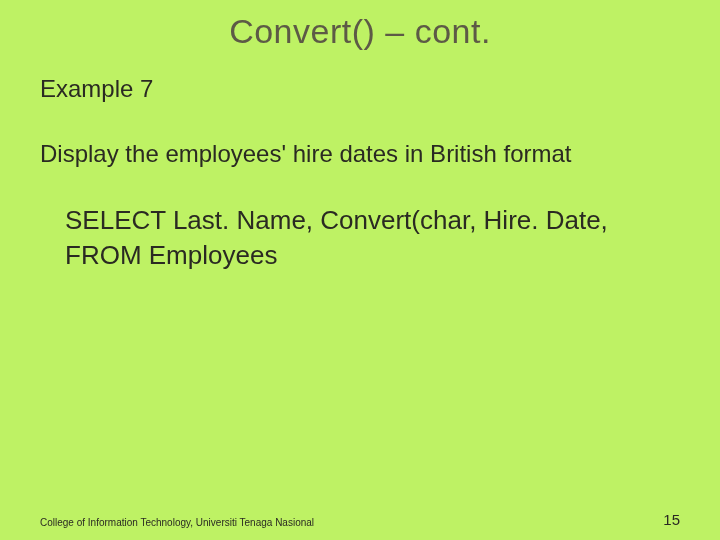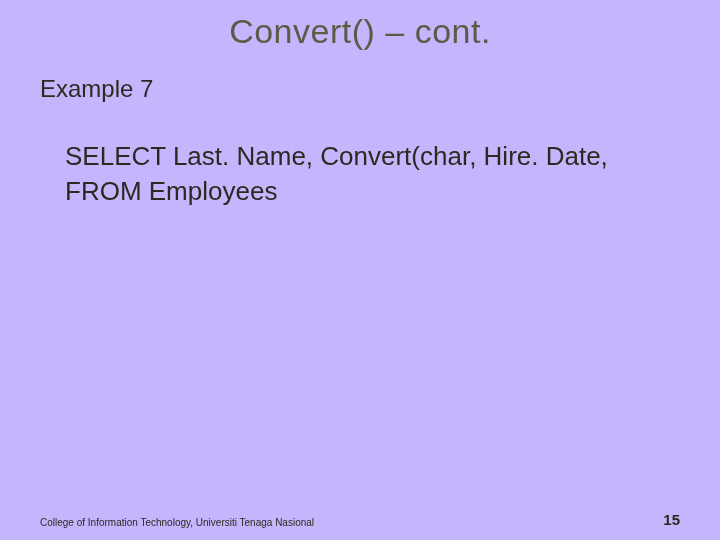--- a/index.html
+++ b/index.html
@@ -5,21 +5,21 @@
   html, body {
     margin: 0;
     padding: 0;
     width: 720px;
     height: 540px;
     overflow: hidden;
   }
   .slide {
     width: 720px;
     height: 540px;
-    background: #c4b5fd;
+    background: #bef264;
     position: relative;
     box-sizing: border-box;
     padding: 0 40px;
     font-family: "Trebuchet MS", "Segoe UI", Tahoma, sans-serif;
   }
   .title {
     text-align: center;
     font-size: 34px;
     color: #5d5a46;
     padding-top: 12px;
@@ -58,33 +58,33 @@
     font-family: Arial, sans-serif;
     color: #2a2a22;
   }
   .footer-right {
     position: absolute;
     right: 40px;
     bottom: 12px;
     font-size: 15px;
     font-family: Arial, sans-serif;
     color: #2a2a22;
-    font-weight: bold;
   }
 </style>
 </head>
 <body>
 
 <div class="slide">
 
   <div class="title">Convert() – cont.</div>
 
   <div class="subhead">Example 7</div>
 
   <div class="desc">
+    <div>Display the employees' hire dates in British format</div>
   </div>
 
   <div class="sql">
     <div>SELECT Last. Name, Convert(char, Hire. Date,</div>
     <div>FROM Employees</div>
   </div>
 
   <div class="footer-left">College of Information Technology, Universiti Tenaga Nasional</div>
   <div class="footer-right">15</div>
 

